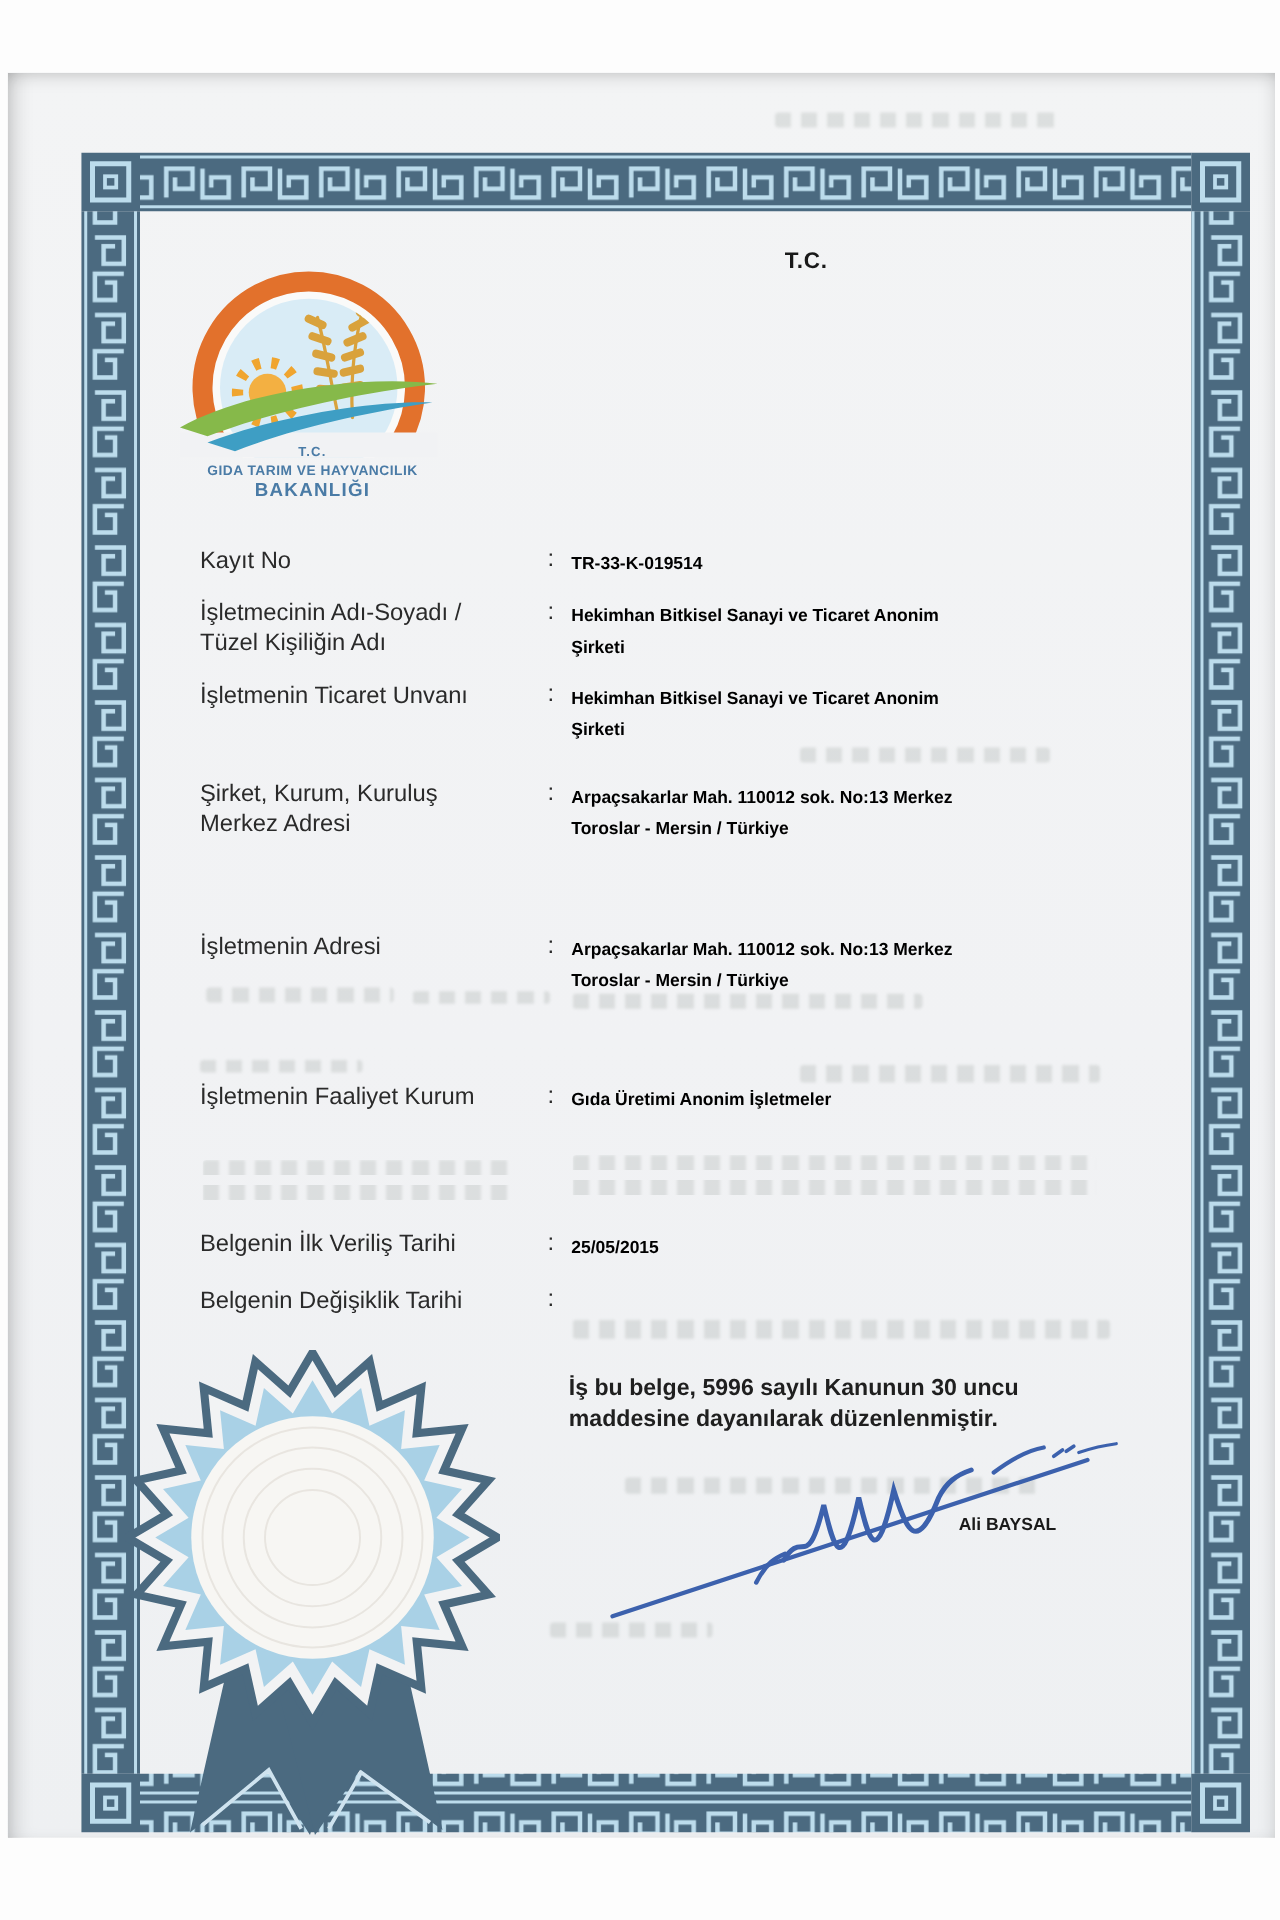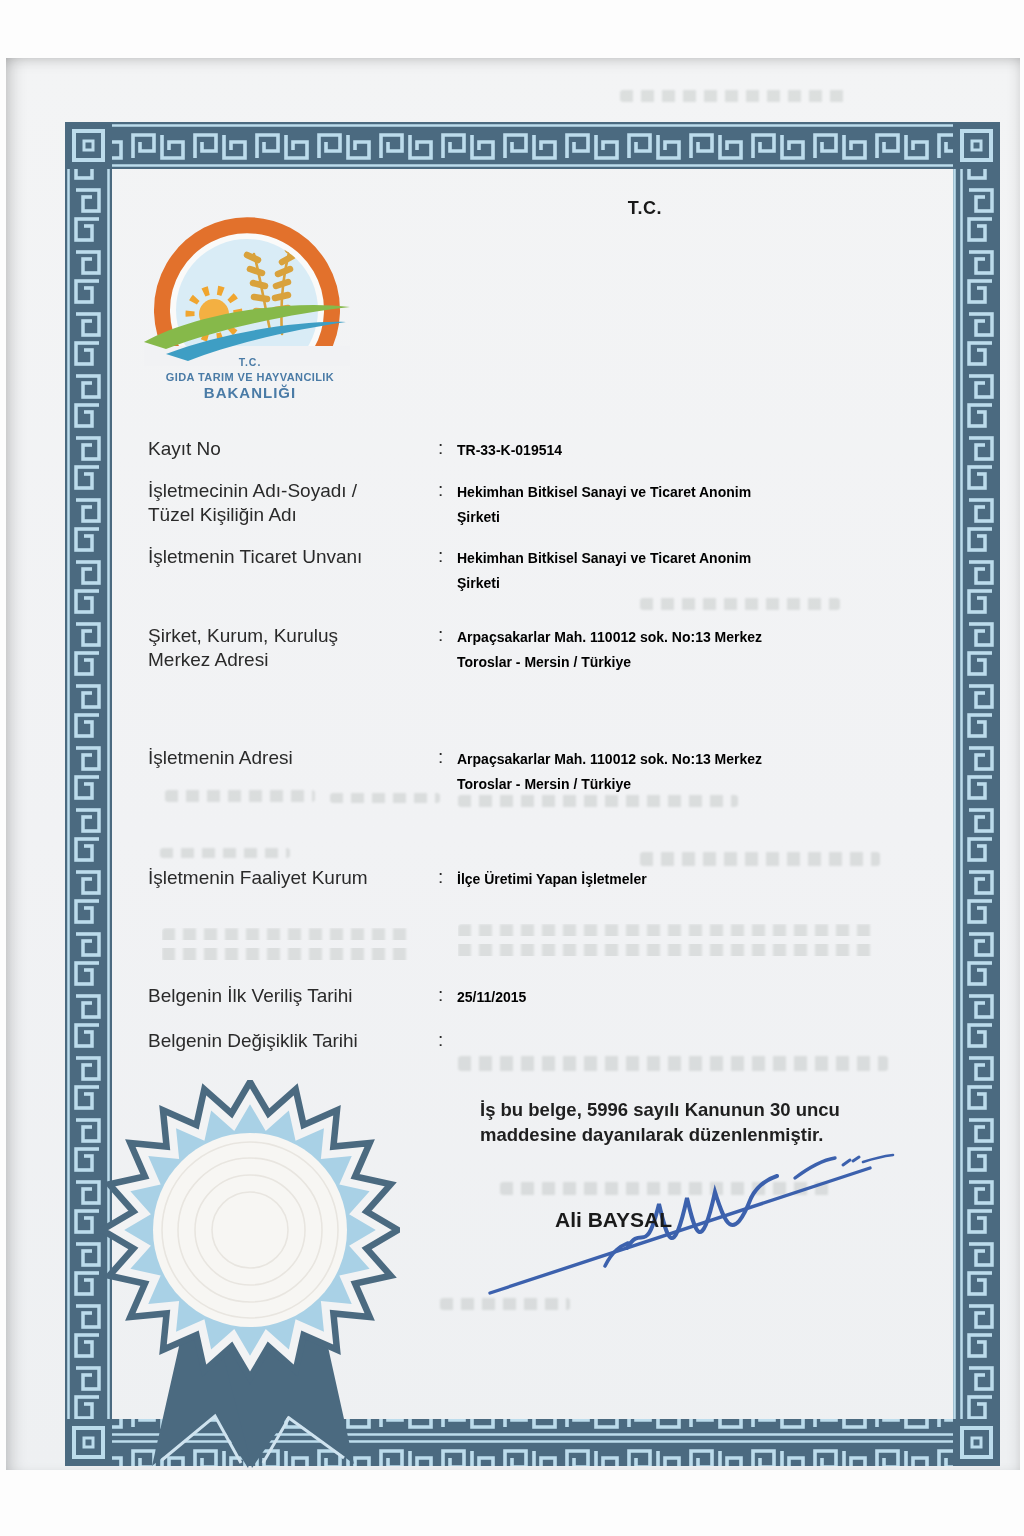--- a/index.html
+++ b/index.html
@@ -17,29 +17,29 @@
   .title-lg{font-size:21px;font-weight:bold;letter-spacing:.4px;margin-bottom:11px;}
   
   .logo-emblem{position:absolute;left:136px;top:216px;}
   .logo-caption{position:absolute;left:130px;top:355px;width:240px;text-align:center;
                 color:#4a7ba6;font-weight:bold;}
   .logo-caption .c1{font-size:10.5px;letter-spacing:1px;line-height:14px;}
   .logo-caption .c2{font-size:11px;letter-spacing:.4px;line-height:16px;}
   .logo-caption .c3{font-size:15px;letter-spacing:1px;line-height:16px;}
   
   .field-row{position:absolute;left:0;width:1024px;}
-  .f-label{position:absolute;left:148px;width:285px;font-size:19px;color:#2a2a2a;
+  .f-label{position:absolute;left:160px;width:285px;font-size:19px;color:#2a2a2a;
            line-height:24px;white-space:pre-line;}
   .f-sep{position:absolute;left:438px;font-size:19px;color:#2a2a2a;}
   .f-value{position:absolute;left:457px;width:475px;font-size:14px;font-weight:bold;
            color:#000000;line-height:25px;white-space:pre-line;padding-top:1px;}
-  .legal{position:absolute;left:480px;top:1097px;width:430px;font-size:18.5px;font-weight:bold;
+  .legal{position:absolute;left:455px;top:1097px;width:430px;font-size:18.5px;font-weight:bold;
          color:#1f1f1f;line-height:25px;white-space:pre-line;}
-  .sign-block{position:absolute;left:555px;top:1206px;width:290px;text-align:left;
-              color:#1a1a1a;font-weight:bold;font-size:21px;line-height:27px;}
+  .sign-block{position:absolute;left:555px;top:1206px;width:290px;text-align:right;
+              color:#1a1a1a;font-weight:bold;font-size:14px;line-height:27px;}
   .signature-svg{position:absolute;left:455px;top:1138px;}
   .rosette{position:absolute;left:100px;top:1080px;}
   
   .smudge{position:absolute;border-radius:3px;opacity:.30;filter:blur(1.2px);
           background:repeating-linear-gradient(90deg,rgba(104,116,108,.55) 0 13px,
                      rgba(104,116,108,0) 13px 21px);}
   .smudge.two-line{background:
      repeating-linear-gradient(90deg,rgba(104,116,108,.5) 0 13px,rgba(104,116,108,0) 13px 21px),
      linear-gradient(0deg,rgba(241,242,244,1) 0 0);
      -webkit-mask:linear-gradient(180deg,#000 0 12px,transparent 12px 20px,#000 20px 32px,transparent 32px);
@@ -167,26 +167,26 @@
   </div>
   <div class="field-row" style="top:746px">
     <span class="f-label">İşletmenin Adresi</span>
     <span class="f-sep">:</span>
     <span class="f-value">Arpaçsakarlar Mah. 110012 sok. No:13 Merkez
 Toroslar - Mersin / Türkiye</span>
   </div>
   <div class="field-row" style="top:866px">
     <span class="f-label">İşletmenin Faaliyet Kurum</span>
     <span class="f-sep">:</span>
-    <span class="f-value">İlçe Üretimi Yapan İşletmeler</span>
+    <span class="f-value">Gıda Üretimi Anonim İşletmeler</span>
   </div>
   <div class="field-row" style="top:984px">
     <span class="f-label">Belgenin İlk Veriliş Tarihi</span>
     <span class="f-sep">:</span>
-    <span class="f-value">25/11/2015</span>
+    <span class="f-value">25/05/2015</span>
   </div>
   <div class="field-row" style="top:1029px">
     <span class="f-label">Belgenin Değişiklik Tarihi</span>
     <span class="f-sep">:</span>
     <span class="f-value"></span>
   </div>
 
   <div class="legal">İş bu belge, 5996 sayılı Kanunun 30 uncu
 maddesine dayanılarak düzenlenmiştir.</div>
 

